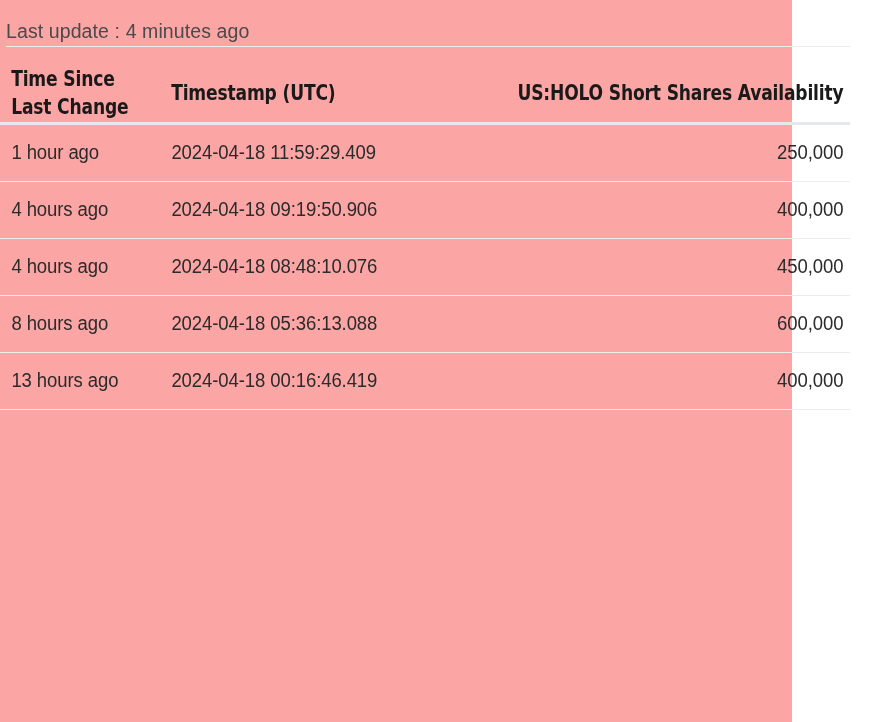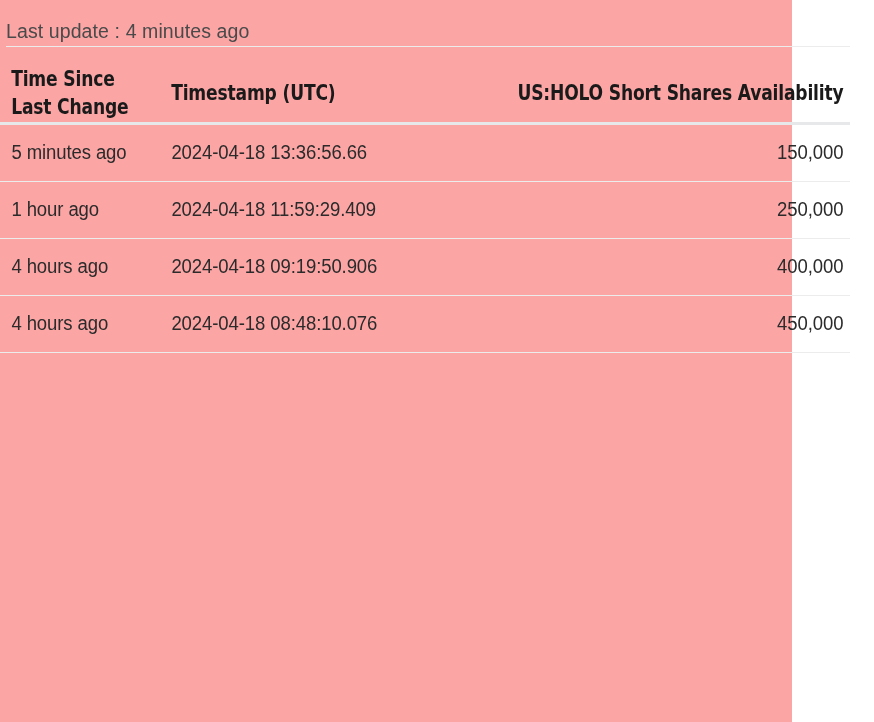--- a/index.html
+++ b/index.html
@@ -131,36 +131,41 @@
       <thead>
         <tr>
           <th class="th-since">Time Since
 Last Change</th>
           <th class="th-ts">Timestamp (UTC)</th>
           <th class="th-avail">US:HOLO Short Shares Availability</th>
         </tr>
       </thead>
       <tbody>
         <tr>
-          <td class="td-since">5 minutes ago</td>
-          <td class="td-ts">2024-04-18 13:36:56.66</td>
-          <td class="td-avail">150,000</td>
-        </tr>
-        <tr>
           <td class="td-since">1 hour ago</td>
           <td class="td-ts">2024-04-18 11:59:29.409</td>
           <td class="td-avail">250,000</td>
         </tr>
         <tr>
           <td class="td-since">4 hours ago</td>
           <td class="td-ts">2024-04-18 09:19:50.906</td>
           <td class="td-avail">400,000</td>
         </tr>
         <tr>
           <td class="td-since">4 hours ago</td>
           <td class="td-ts">2024-04-18 08:48:10.076</td>
           <td class="td-avail">450,000</td>
         </tr>
+        <tr>
+          <td class="td-since">8 hours ago</td>
+          <td class="td-ts">2024-04-18 05:36:13.088</td>
+          <td class="td-avail">600,000</td>
+        </tr>
+        <tr>
+          <td class="td-since">13 hours ago</td>
+          <td class="td-ts">2024-04-18 00:16:46.419</td>
+          <td class="td-avail">400,000</td>
+        </tr>
       </tbody>
     </table>
   </div>
 
 </div>
 
 </body></html>

